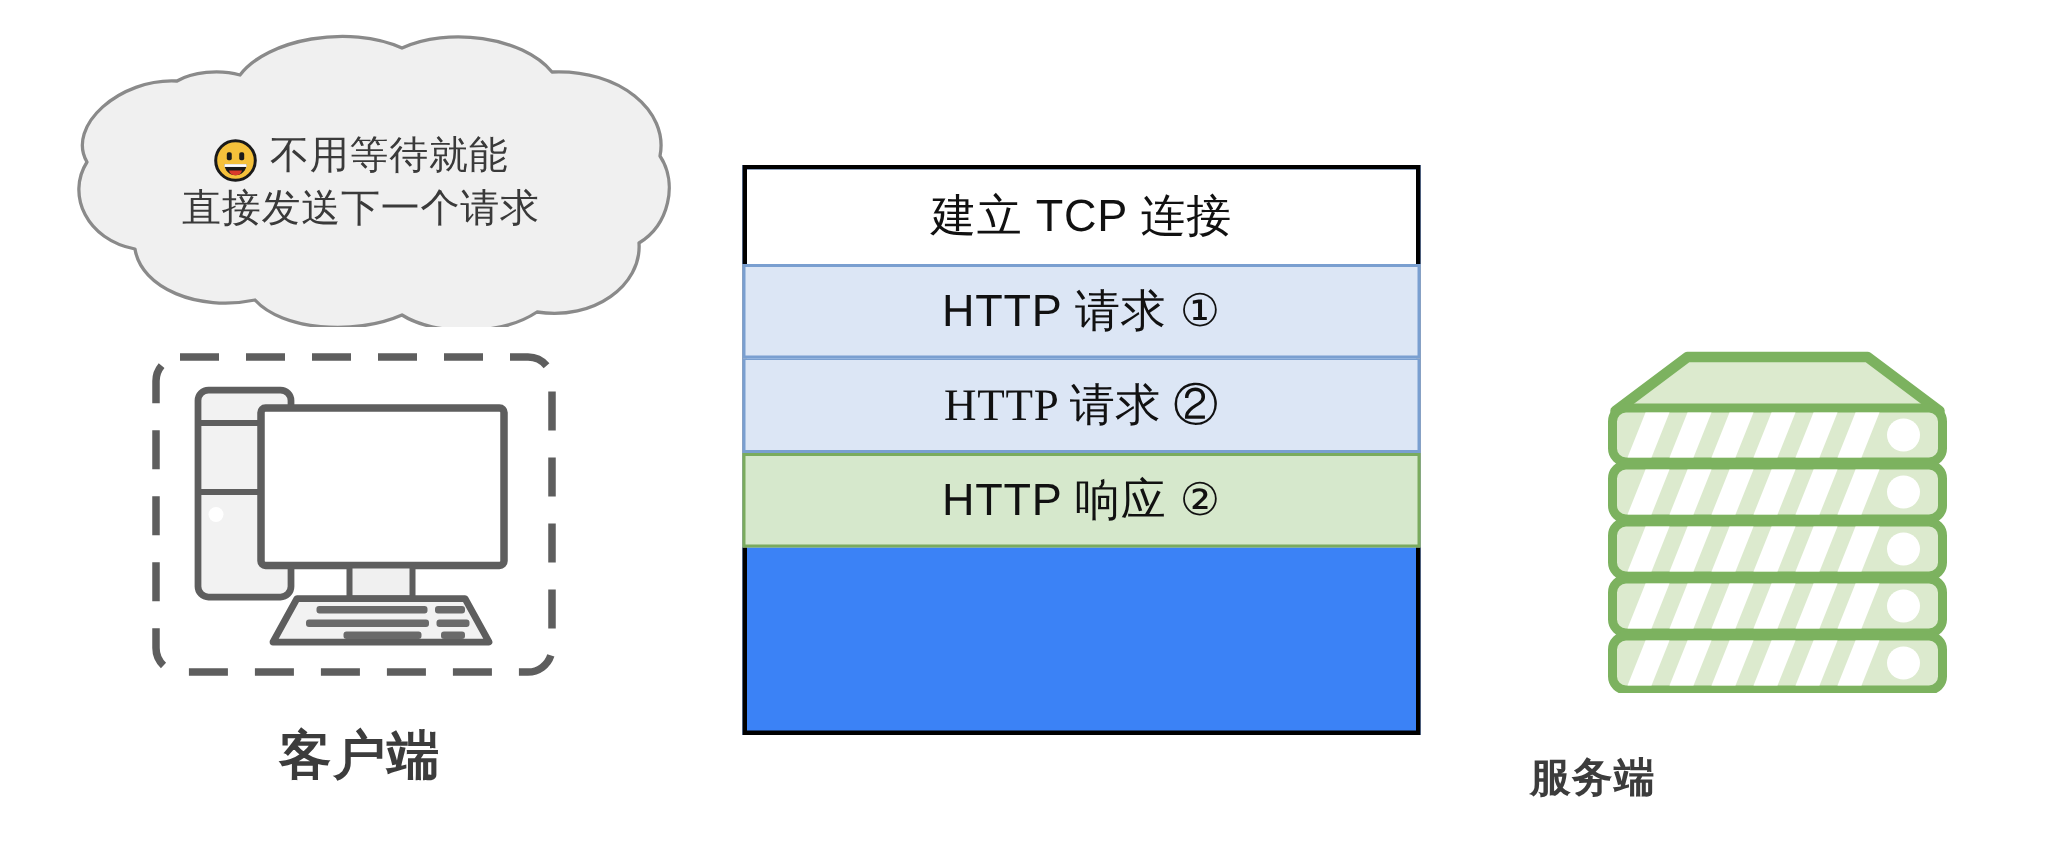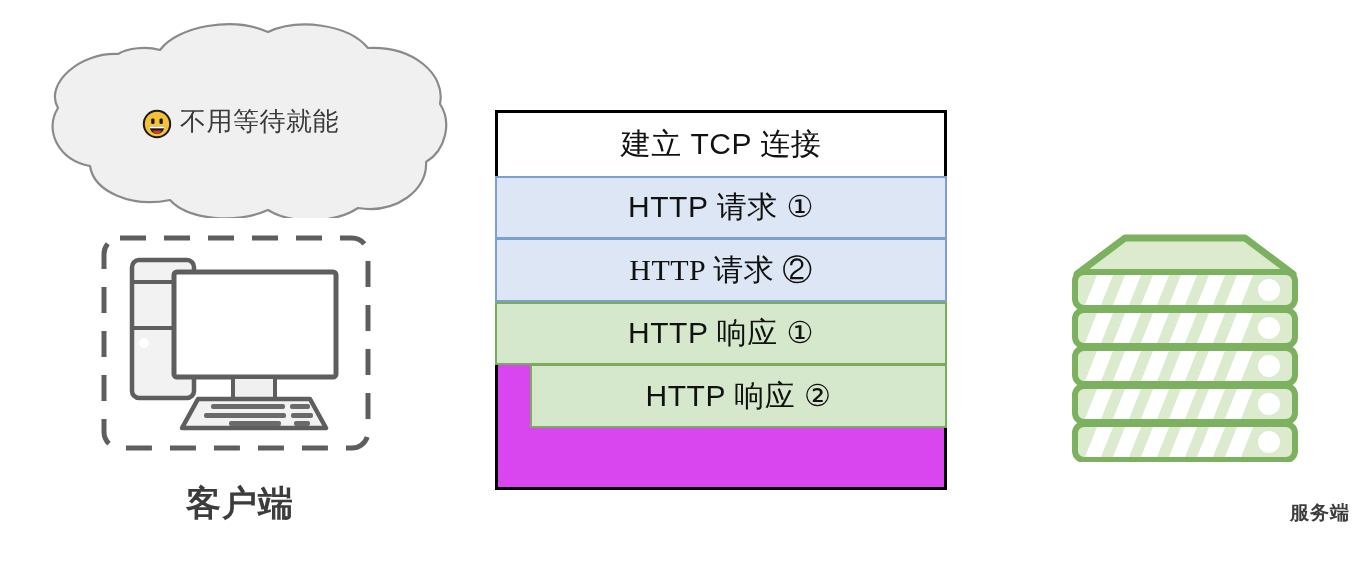--- a/index.html
+++ b/index.html
@@ -96,21 +96,21 @@
 
   
   #sequence-table {
     position: absolute;
     left: 495px;
     top: 110px;
     width: 452px;
     height: 380px;
     border: 3px solid #000000;
     box-sizing: border-box;
-    background: #d946ef;
+    background: #3b82f6;
   }
   .seq-row {
     height: 63px;
     box-sizing: border-box;
     display: flex;
     align-items: center;
     justify-content: center;
     font-size: 30px;
     color: #111111;
     letter-spacing: 0.5px;
@@ -157,22 +157,22 @@
     top: 212px;
     width: 240px;
     height: 232px;
   }
   #server-stack svg { display: block; }
   #server-label {
     position: absolute;
     left: 0;
     top: 482px;
     width: 330px;
-    text-align: right;
-    font-size: 19px;
+    text-align: left;
+    font-size: 27px;
     font-weight: bold;
     color: #3c3c3c;
     letter-spacing: 1px;
   }
 </style>
 </head>
 <body>
 
 <div class="stage">
 
@@ -201,20 +201,21 @@
               <circle cx="15" cy="15" r="13.2" fill="#f5c13b" stroke="#1a1a1a" stroke-width="2"></circle>
               <rect x="9.2" y="9.5" width="3.3" height="5.4" rx="1.2" fill="#1a1a1a"></rect>
               <rect x="17.5" y="9.5" width="3.3" height="5.4" rx="1.2" fill="#1a1a1a"></rect>
               <path d="M 7.6 17.4 L 22.4 17.4 A 7.4 7.4 0 0 1 7.6 17.4 Z" fill="#1a1a1a"></path>
               <path d="M 10.6 21.6 A 4.6 4.6 0 0 0 19.4 21.6 Z" fill="#d93a2b"></path>
               <rect x="7.6" y="17.4" width="14.8" height="1.9" fill="#ffffff"></rect>
             </svg>
           </span>
           <span>不用等待就能</span>
         </div>
+        <div class="cloud-line">直接发送下一个请求</div>
       </div>
     </div>
 
     <div id="client-device">
       <svg width="276" height="222" viewBox="0 0 276 222" xmlns="http://www.w3.org/2000/svg">
 
         <rect x="6" y="6" width="264" height="210" rx="16" ry="16" fill="none" stroke="#5e5e5e" stroke-width="5" stroke-dasharray="26 18" stroke-linecap="butt"></rect>
 
         <g>
           <rect x="34" y="28" width="62" height="138" rx="7" ry="7" fill="#f2f2f2" stroke="#5e5e5e" stroke-width="4.5"></rect>
@@ -245,23 +246,20 @@
 
   <div id="sequence-table">
     <div class="seq-row plain">
       <span>建立 TCP 连接</span>
     </div>
     <div class="seq-row req">
       <span>HTTP 请求 ①</span>
     </div>
     <div class="seq-row req">
       <span>HTTP 请求 ②</span>
-    </div>
-    <div class="seq-row res">
-      <span>HTTP 响应 ①</span>
     </div>
     <div class="seq-row res">
       <span>HTTP 响应 ②</span>
     </div>
   </div>
 
   <div id="server-panel">
     <div id="server-stack">
       <svg width="240" height="232" viewBox="0 0 240 232" xmlns="http://www.w3.org/2000/svg">
         <defs>

